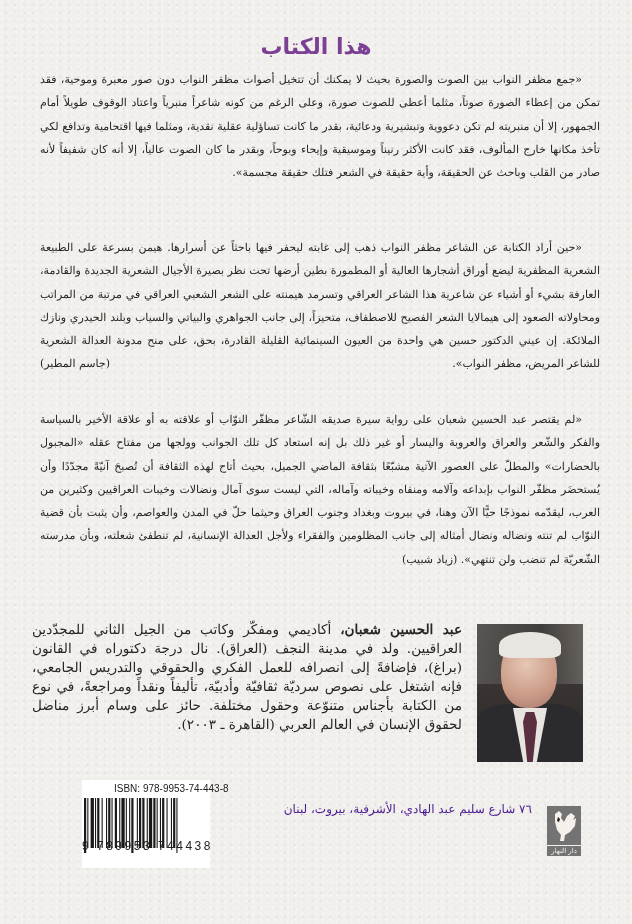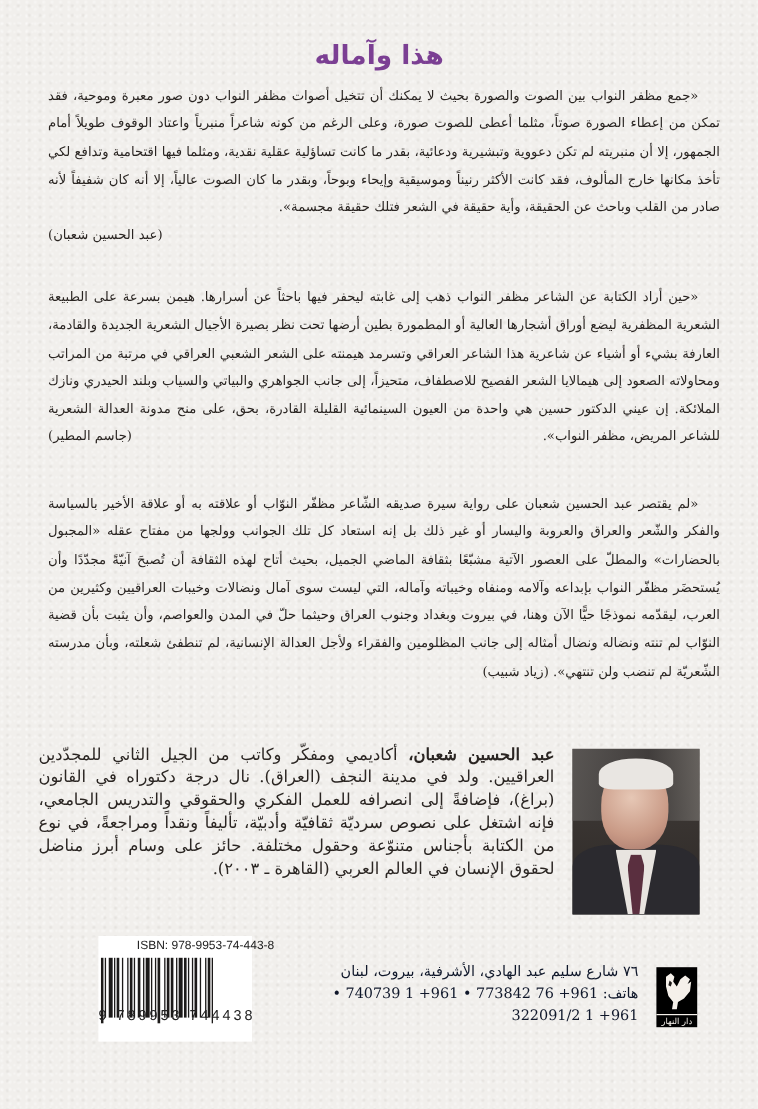--- a/index.html
+++ b/index.html
@@ -47,36 +47,35 @@
   .photo .shirt { position: absolute; left: 36px; top: 84px; width: 34px; height: 54px; background: #e8e4e0; clip-path: polygon(0 0,100% 0,70% 100%,30% 100%); }
   .photo .tie { position: absolute; left: 46px; top: 88px; width: 14px; height: 50px; background: #5a2f3f; clip-path: polygon(20% 0,80% 0,100% 20%,70% 100%,30% 100%,0 20%); }
   .barcode-box {
     position: absolute; left: 82px; top: 780px; width: 128px; height: 88px;
     background: #ffffff;
   }
   .isbn-text { position: absolute; left: 5px; top: 3px; font-family: "Liberation Sans", sans-serif; font-size: 10px; color: #222; white-space: nowrap; margin-left: 27px; }
   .bars { position: absolute; left: 2px; top: 18px; width: 118px; height: 55px; }
   .bars svg { width: 100%; height: 100%; }
   .bar-digits { position: absolute; left: 0; top: 59px; font-family: "Liberation Sans", sans-serif; font-size: 12px; letter-spacing: 2.5px; color: #222; white-space: nowrap; }
-  .address { position: absolute; left: 250px; top: 800px; width: 282px; direction: rtl; text-align: right; font-size: 12px; line-height: 18.5px; color: #0f172a; }
+  .address { position: absolute; left: 250px; top: 800px; width: 282px; direction: rtl; text-align: right; font-size: 12px; line-height: 18.5px; color: #4c1d95; }
   .address .ltr { direction: ltr; unicode-bidi: plaintext; display: block; text-align: right; font-family: "Liberation Serif", serif; font-size: 12.5px; }
-  .logo { position: absolute; left: 547px; top: 806px; width: 34px; height: 50px; background: #000000; }
+  .logo { position: absolute; left: 547px; top: 806px; width: 34px; height: 50px; background: #737373; }
   .logo svg { position: absolute; left: 2px; top: 2px; }
   .logo-text { position: absolute; left: 0; bottom: 0; width: 34px; height: 10px; font-size: 7px; line-height: 10px; text-align: center; color: #f5f0ea; direction: rtl; font-family: "DejaVu Sans", sans-serif; border-top: 1px solid #f5f0ea; }
 </style>
 </head>
 <body>
 
 <div class="page">
 
-  <div class="title">هذا وآماله</div>
+  <div class="title">هذا الكتاب</div>
 
   <div class="blurb b1">
     <p>«جمع مظفر النواب بين الصوت والصورة بحيث لا يمكنك أن تتخيل أصوات مظفر النواب دون صور معبرة وموحية، فقد تمكن من إعطاء الصورة صوتاً، مثلما أعطى للصوت صورة، وعلى الرغم من كونه شاعراً منبرياً واعتاد الوقوف طويلاً أمام الجمهور، إلا أن منبريته لم تكن دعووية وتبشيرية ودعائية، بقدر ما كانت تساؤلية عقلية نقدية، ومثلما فيها اقتحامية وتدافع لكي تأخذ مكانها خارج المألوف، فقد كانت الأكثر رنيناً وموسيقية وإيحاء وبوحاً، وبقدر ما كان الصوت عالياً، إلا أنه كان شفيفاً لأنه صادر من القلب وباحث عن الحقيقة، وأية حقيقة في الشعر فتلك حقيقة مجسمة».</p>
-    <span class="attrib-left">(عبد الحسين شعبان)</span>
   </div>
 
   <div class="blurb b2">
     <p><span>«حين أراد الكتابة عن الشاعر مظفر النواب ذهب إلى غابته ليحفر فيها باحثاً عن أسرارها. هيمن بسرعة على الطبيعة الشعرية المظفرية ليضع أوراق أشجارها العالية أو المطمورة بطين أرضها تحت نظر بصيرة الأجيال الشعرية الجديدة والقادمة، العارفة بشيء أو أشياء عن شاعرية هذا الشاعر العراقي وتسرمد هيمنته على الشعر الشعبي العراقي في مرتبة من المراتب ومحاولاته الصعود إلى هيمالايا الشعر الفصيح للاصطفاف، متحيزاً، إلى جانب الجواهري والبياتي والسياب وبلند الحيدري ونازك الملائكة. إن عيني الدكتور حسين هي واحدة من العيون السينمائية القليلة القادرة، بحق، على منح مدونة العدالة الشعرية للشاعر المريض، مظفر النواب».</span> <span class="quote-author-inline">(جاسم المطير)</span></p>
   </div>
 
   <div class="blurb b3">
     <p><span>«لم يقتصر عبد الحسين شعبان على رواية سيرة صديقه الشّاعر مظفّر النوّاب أو علاقته به أو علاقة الأخير بالسياسة والفكر والشّعر والعراق والعروبة واليسار أو غير ذلك بل إنه استعاد كل تلك الجوانب وولجها من مفتاح عقله «المجبول بالحضارات» والمطلّ على العصور الآتية مشبّعًا بثقافة الماضي الجميل، بحيث أتاح لهذه الثقافة أن تُصبحَ آنيّةً مجدّدًا وأن يُستحضَر مظفّر النواب بإبداعه وآلامه ومنفاه وخيباته وآماله، التي ليست سوى آمال ونضالات وخيبات العراقيين وكثيرين من العرب، ليقدّمه نموذجًا حيًّا الآن وهنا، في بيروت وبغداد وجنوب العراق وحيثما حلّ في المدن والعواصم، وأن يثبت بأن قضية النوّاب لم تنته ونضاله ونضال أمثاله إلى جانب المظلومين والفقراء ولأجل العدالة الإنسانية، لم تنطفئ شعلته، وبأن مدرسته الشّعريّة لم تنضب ولن تنتهي».</span> <span>(زياد شبيب)</span></p>
   </div>
 
@@ -125,21 +124,20 @@
           <rect x="86.9" y="0" width="1.1" height="50" fill="#1c1a19"></rect>
           <rect x="89.1" y="0" width="2.2" height="50" fill="#1c1a19"></rect>
           <rect x="92.39999999999999" y="0" width="1.1" height="55" fill="#1c1a19"></rect>
         </svg>
     </div>
     <div class="bar-digits">9 789953 744438</div>
   </div>
 
   <div class="address">
     <div>٧٦ شارع سليم عبد الهادي، الأشرفية، بيروت، لبنان</div>
-    <div><span>هاتف:</span> <span>961+ 76 773842 • 961+ 1 740739 • 961+ 1 322091/2</span></div>
   </div>
 
   <div class="logo">
     <svg width="30" height="36" viewBox="0 0 30 36">
       <path d="M6 6 L10 3 L13 6 L12 10 L15 14 L18 8 L22 5 L26 8 L24 12 L27 10 L26 18 L21 24 L16 27 L15 33 L11 33 L12 27 L8 22 L6 14 Z" fill="#f5f0ea"></path>
       <path d="M9 9 L11 11 L10 14 L8 13 Z" fill="#1f1b1a"></path>
     </svg>
     <div class="logo-text">دار النهار</div>
   </div>
 

